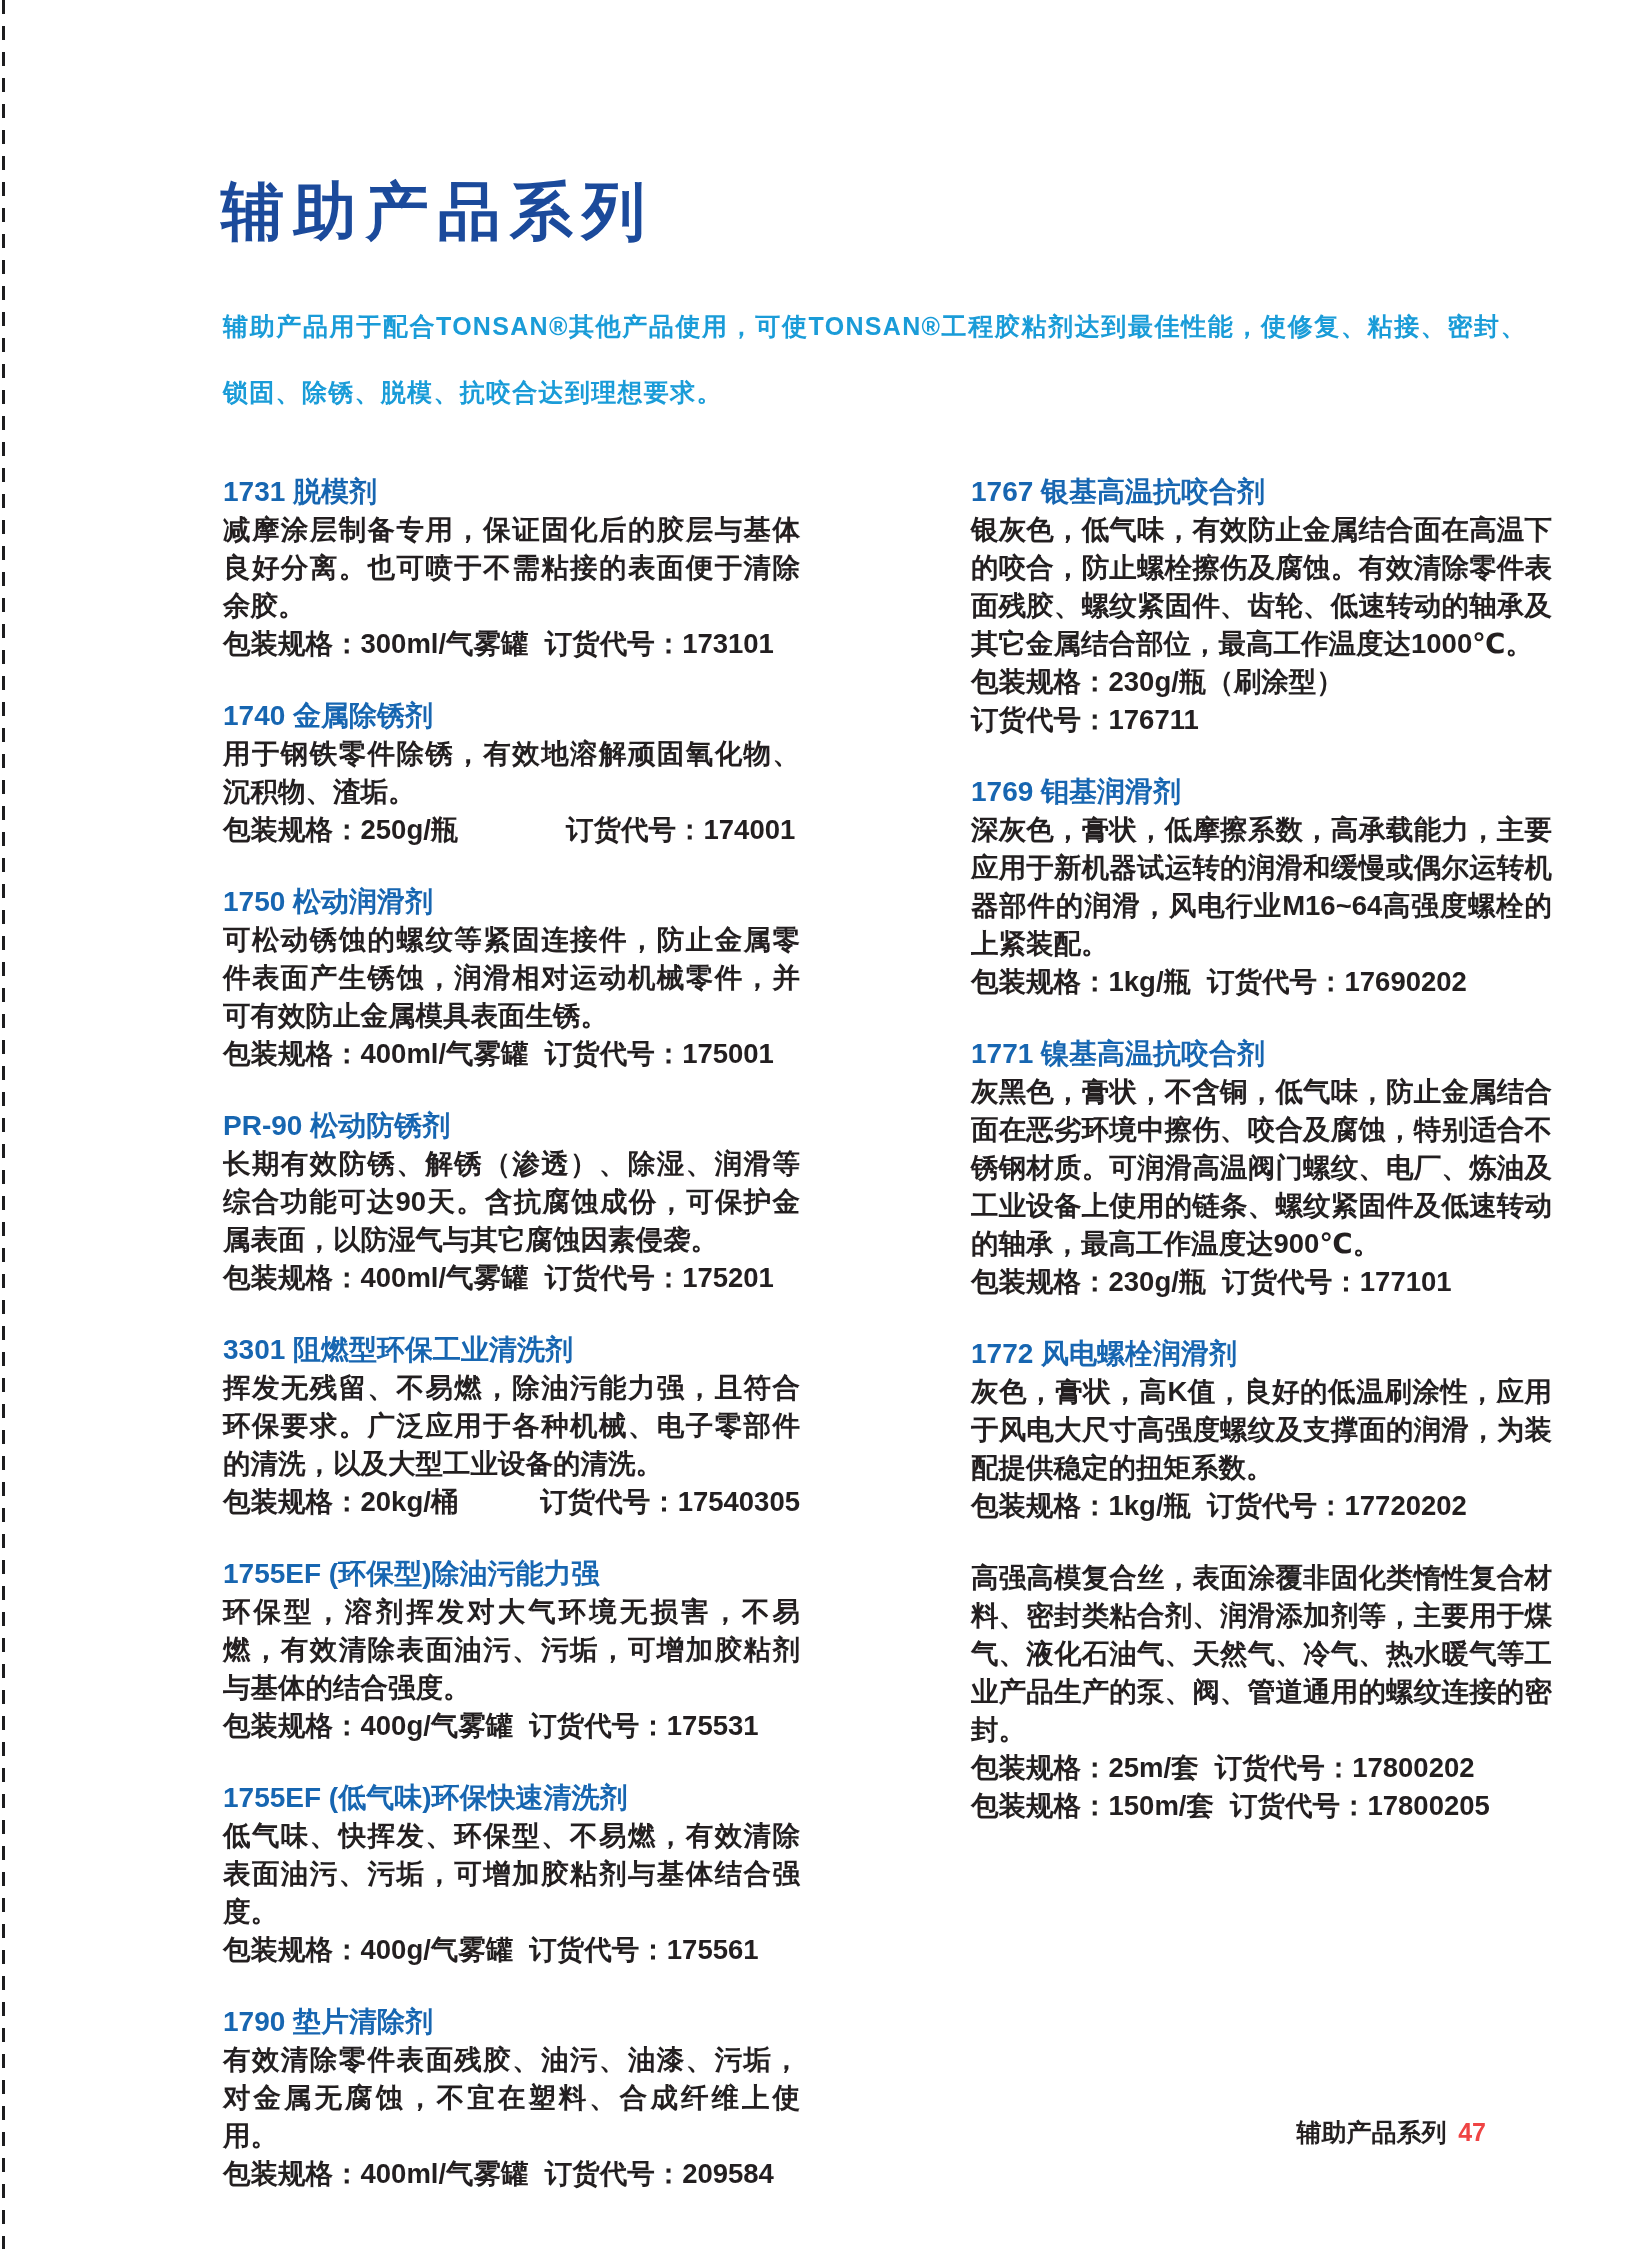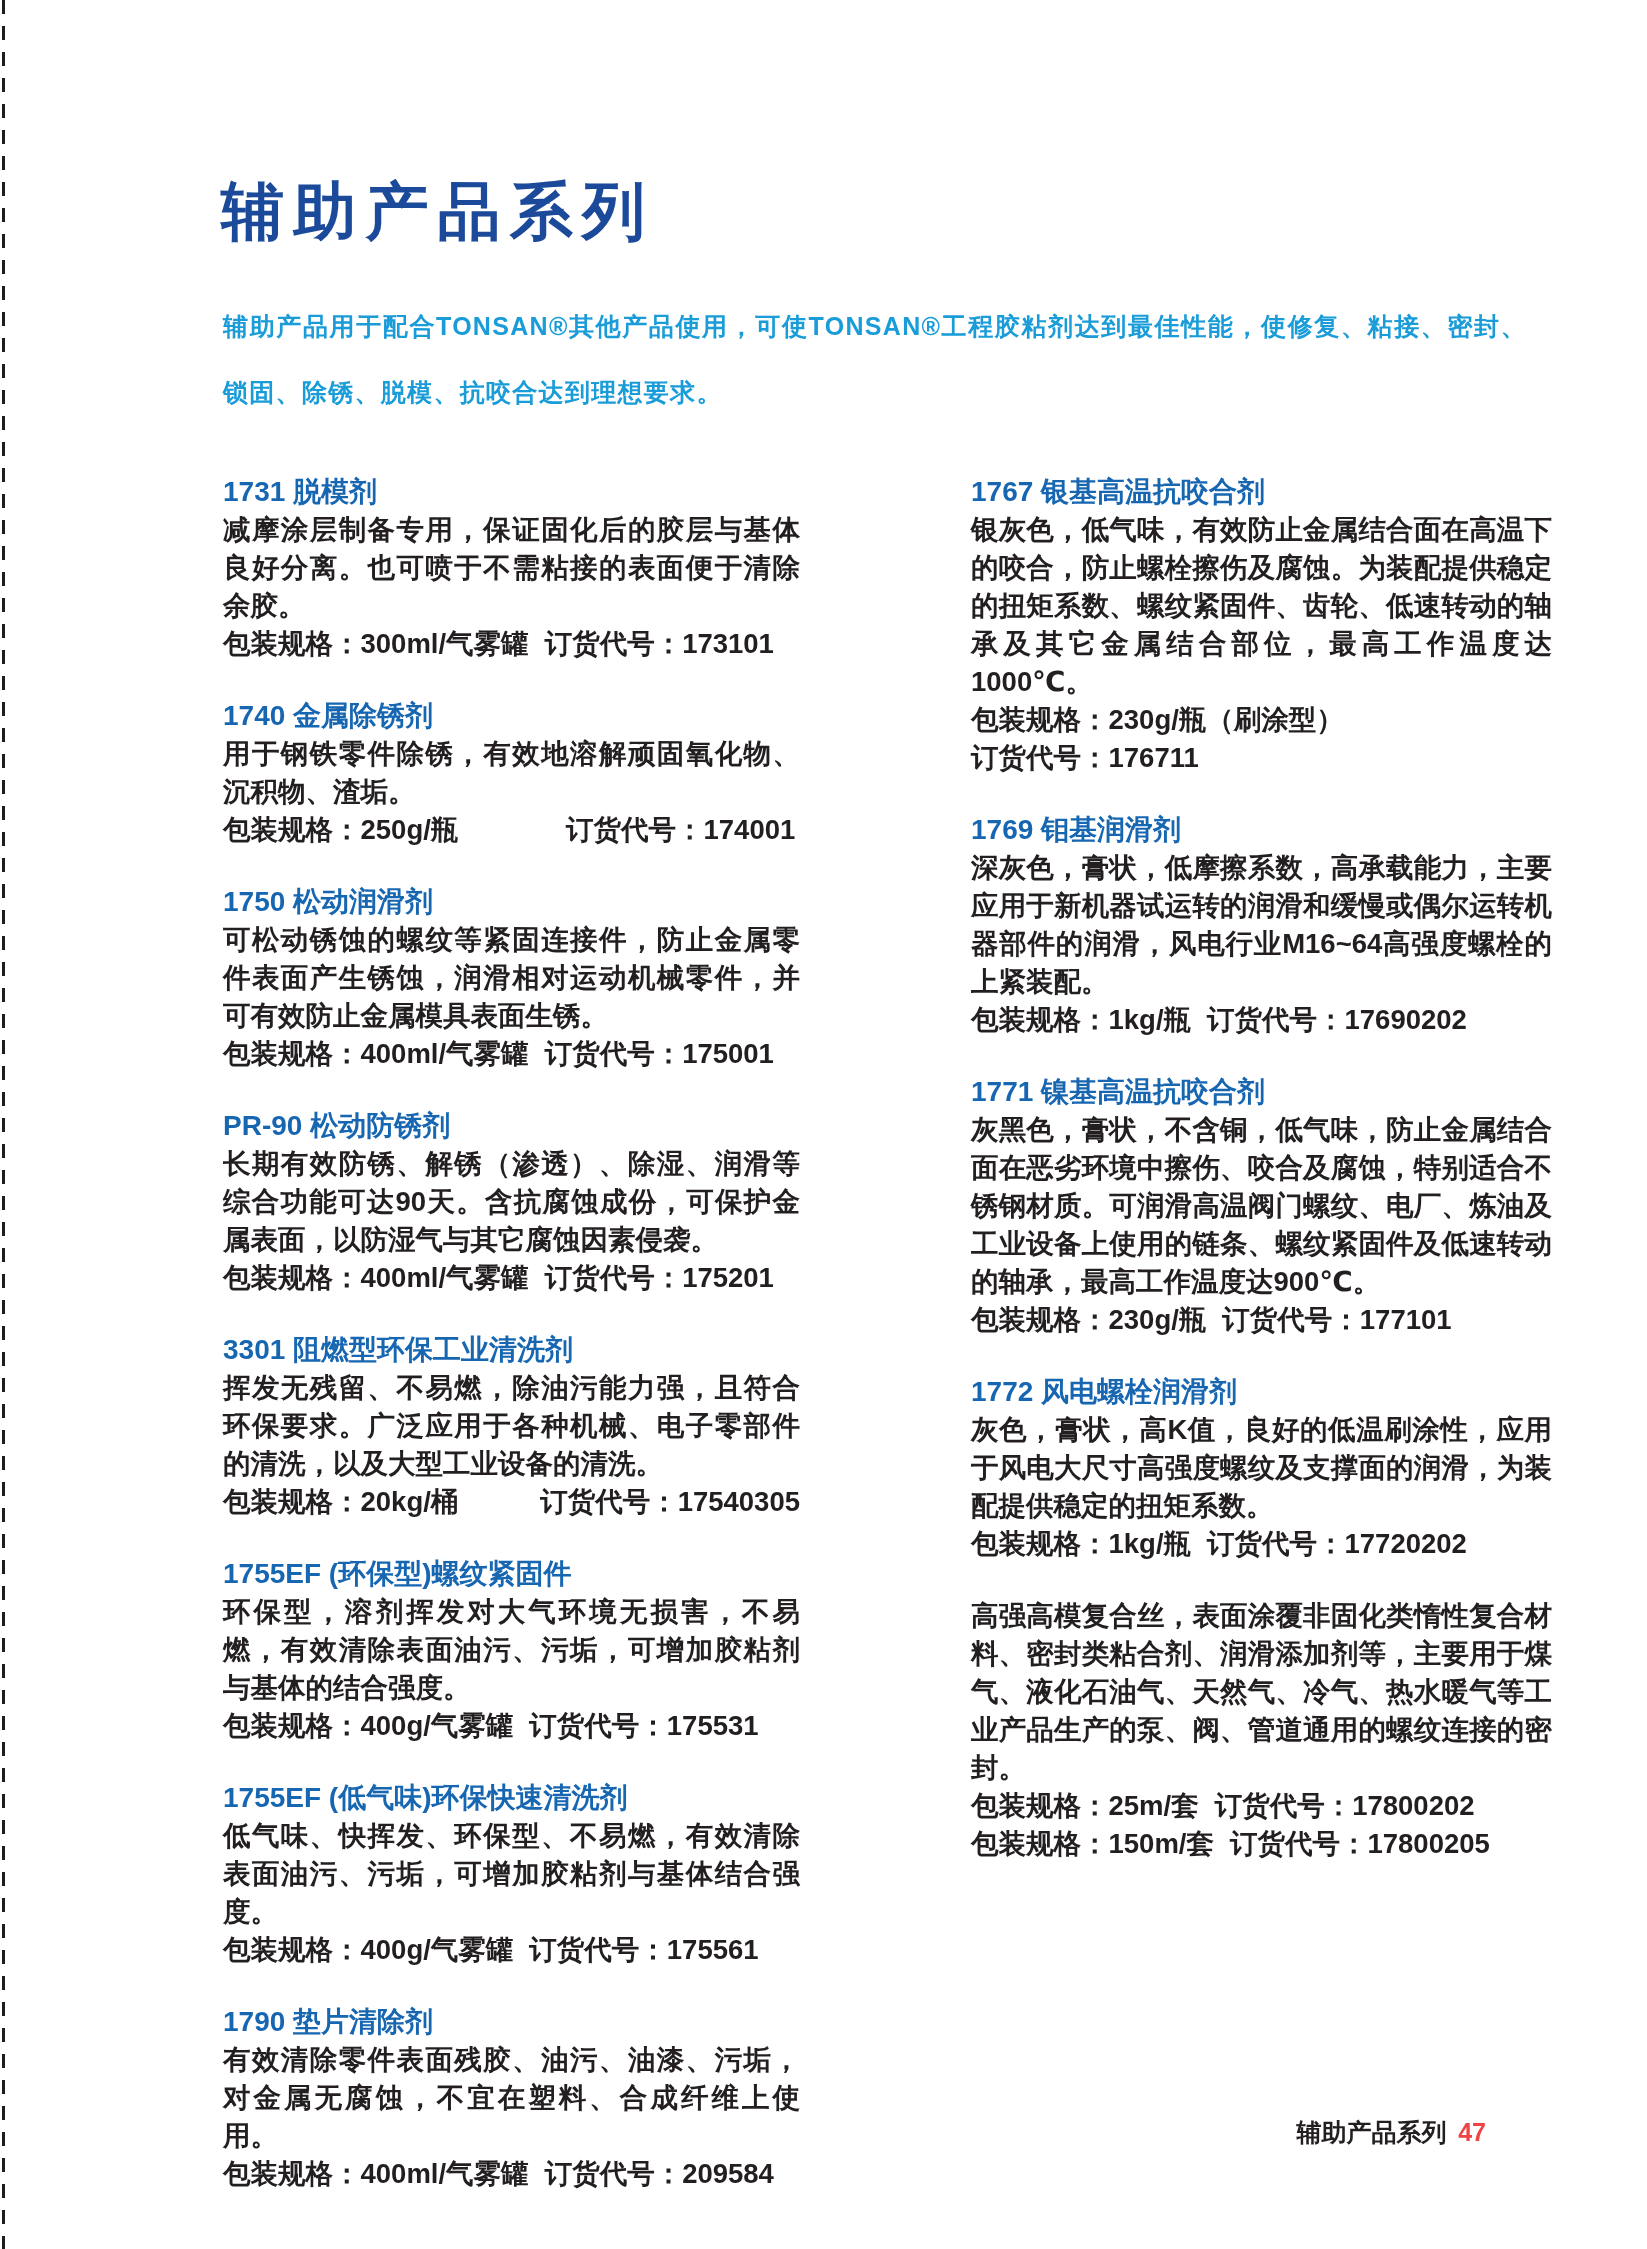--- a/index.html
+++ b/index.html
@@ -83,21 +83,21 @@
     <section class="entry">
       <h3 class="ptitle">3301 阻燃型环保工业清洗剂</h3>
       <p class="pbody">挥发无残留、不易燃，除油污能力强，且符合环保要求。广泛应用于各种机械、电子零部件的清洗，以及大型工业设备的清洗。</p>
       <p class="spec wide">
         <span class="pack">包装规格：20kg/桶</span>
         <span class="order">订货代号：17540305</span>
       </p>
     </section>
 
     <section class="entry">
-      <h3 class="ptitle">1755EF (环保型)螺纹紧固件</h3>
+      <h3 class="ptitle">1755EF (环保型)除油污能力强</h3>
       <p class="pbody">环保型，溶剂挥发对大气环境无损害，不易燃，有效清除表面油污、污垢，可增加胶粘剂与基体的结合强度。</p>
       <p class="spec">
         <span class="pack">包装规格：400g/气雾罐</span>
         <span class="order">订货代号：175531</span>
       </p>
     </section>
 
     <section class="entry">
       <h3 class="ptitle">1755EF (低气味)环保快速清洗剂</h3>
       <p class="pbody">低气味、快挥发、环保型、不易燃，有效清除表面油污、污垢，可增加胶粘剂与基体结合强度。</p>
@@ -115,21 +115,21 @@
         <span class="order">订货代号：209584</span>
       </p>
     </section>
 
   </div>
 
   <div class="col col-right">
 
     <section class="entry">
       <h3 class="ptitle">1767 银基高温抗咬合剂</h3>
-      <p class="pbody">银灰色，低气味，有效防止金属结合面在高温下的咬合，防止螺栓擦伤及腐蚀。为装配提供稳定的扭矩系数、螺纹紧固件、齿轮、低速转动的轴承及其它金属结合部位，最高工作温度达1000℃。</p>
+      <p class="pbody">银灰色，低气味，有效防止金属结合面在高温下的咬合，防止螺栓擦伤及腐蚀。有效清除零件表面残胶、螺纹紧固件、齿轮、低速转动的轴承及其它金属结合部位，最高工作温度达1000℃。</p>
       <p class="spec">
         <span class="pack">包装规格：230g/瓶（刷涂型）</span>
       </p>
       <p class="spec">
         <span class="order">订货代号：176711</span>
       </p>
     </section>
 
     <section class="entry">
       <h3 class="ptitle">1769 钼基润滑剂</h3>

